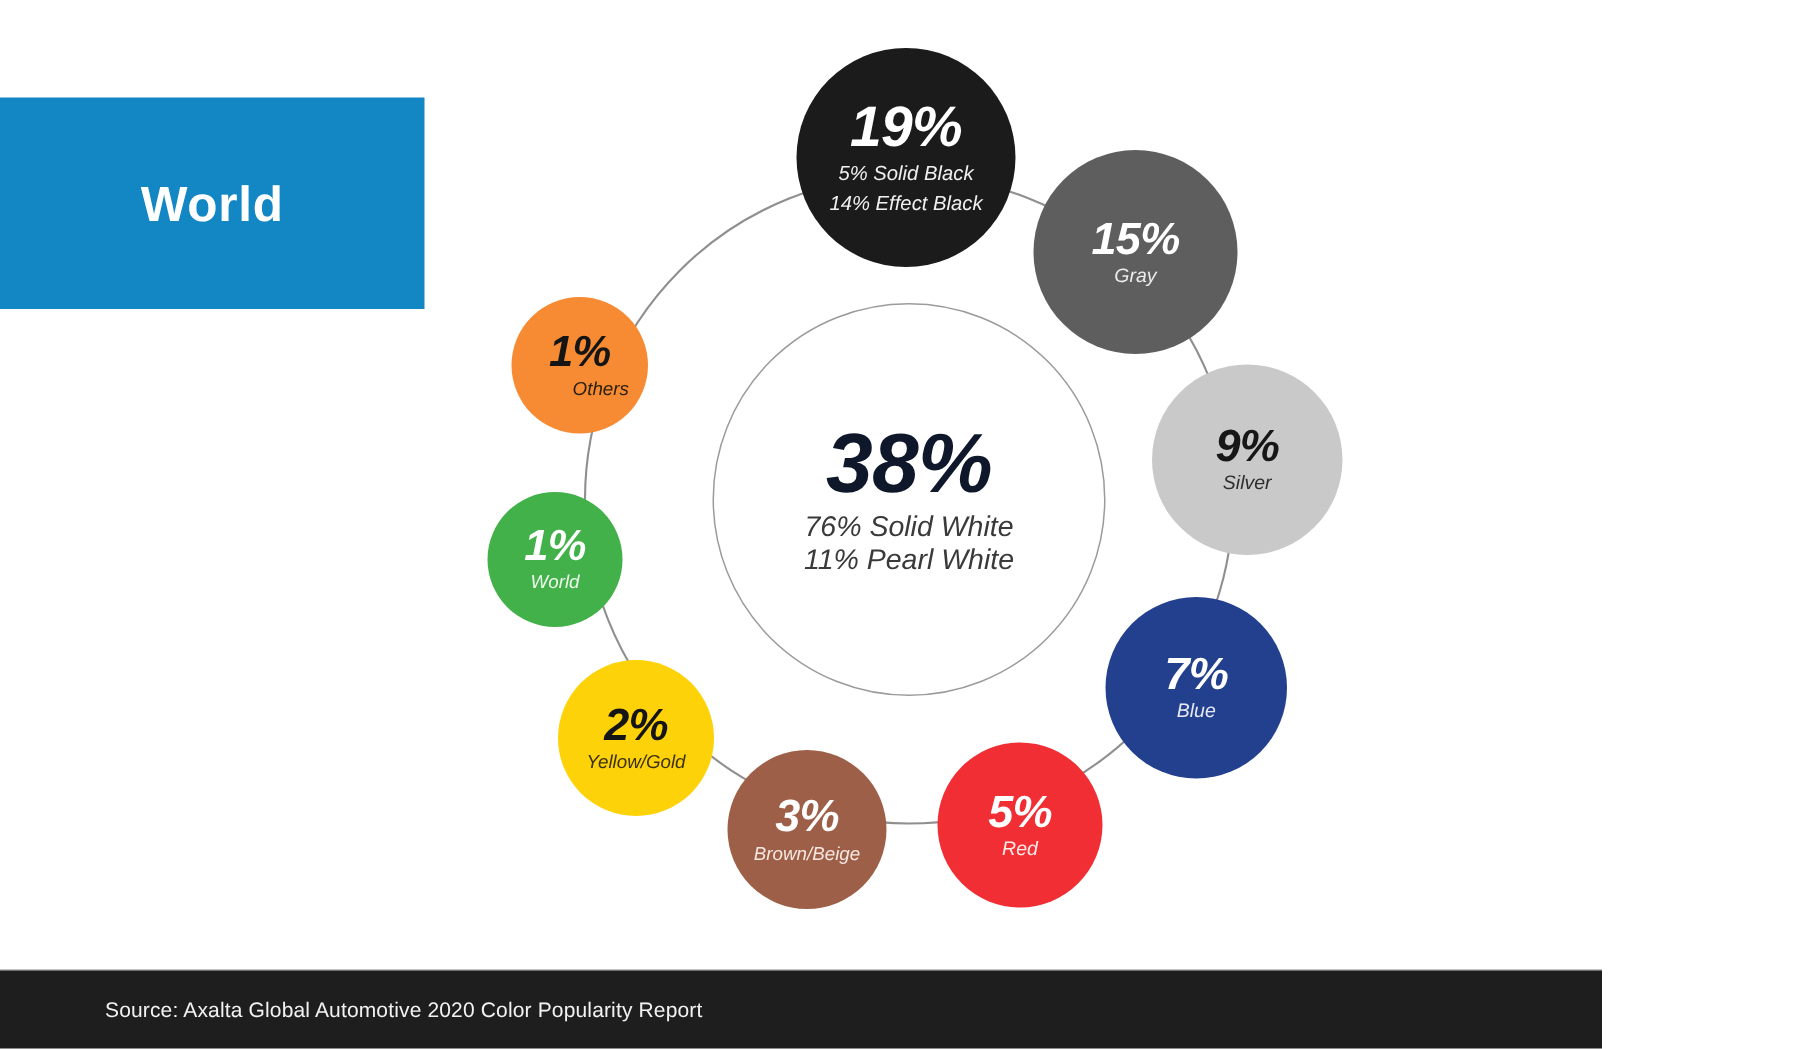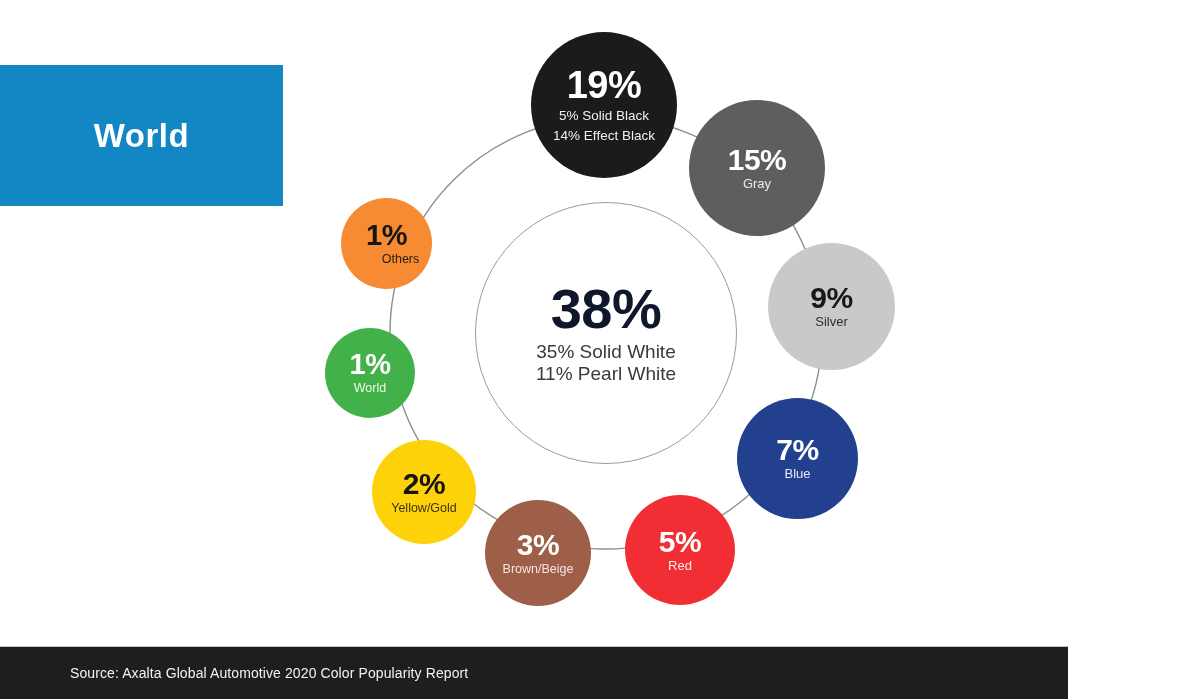--- a/index.html
+++ b/index.html
@@ -58,20 +58,21 @@
 
   .bubble {
     position: absolute;
     border-radius: 50%;
     display: flex;
     flex-direction: column;
     align-items: center;
     justify-content: center;
     box-sizing: border-box;
     line-height: 1;
+    font-style: italic;
   }
   .bubble .pct {
     font-weight: bold;
     letter-spacing: -0.5px;
     display: block;
   }
   .bubble .sub {
     display: block;
     font-weight: normal;
     line-height: 1.15;
@@ -193,21 +194,21 @@
   </div>
 
   <div id="chart-area">
 
     <svg id="ring-svg" viewBox="0 0 640 620">
       <circle cx="306" cy="323" r="216" fill="none" stroke="#8f8f8f" stroke-width="1.4"></circle>
     </svg>
 
     <div id="center-bubble" class="bubble">
       <span class="pct">38%</span>
-      <span class="sub">35% Solid White</span>
+      <span class="sub">76% Solid White</span>
       <span class="sub">11% Pearl White</span>
     </div>
 
     <div id="bubble-black" class="bubble outer">
       <span class="pct">19%</span>
       <span class="sub">5% Solid Black</span>
       <span class="sub">14% Effect Black</span>
     </div>
 
     <div id="bubble-gray" class="bubble outer">

